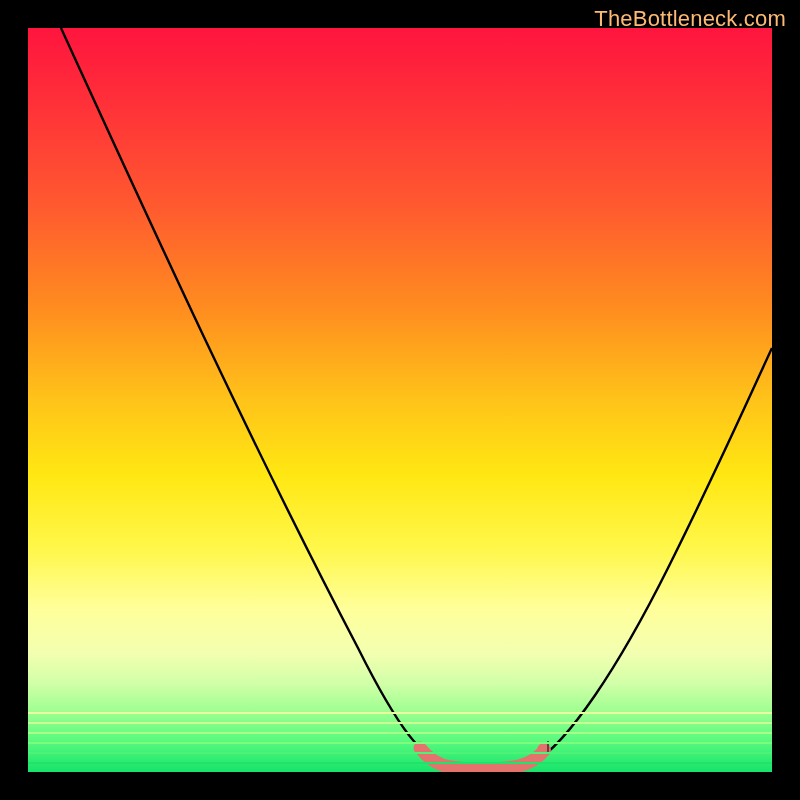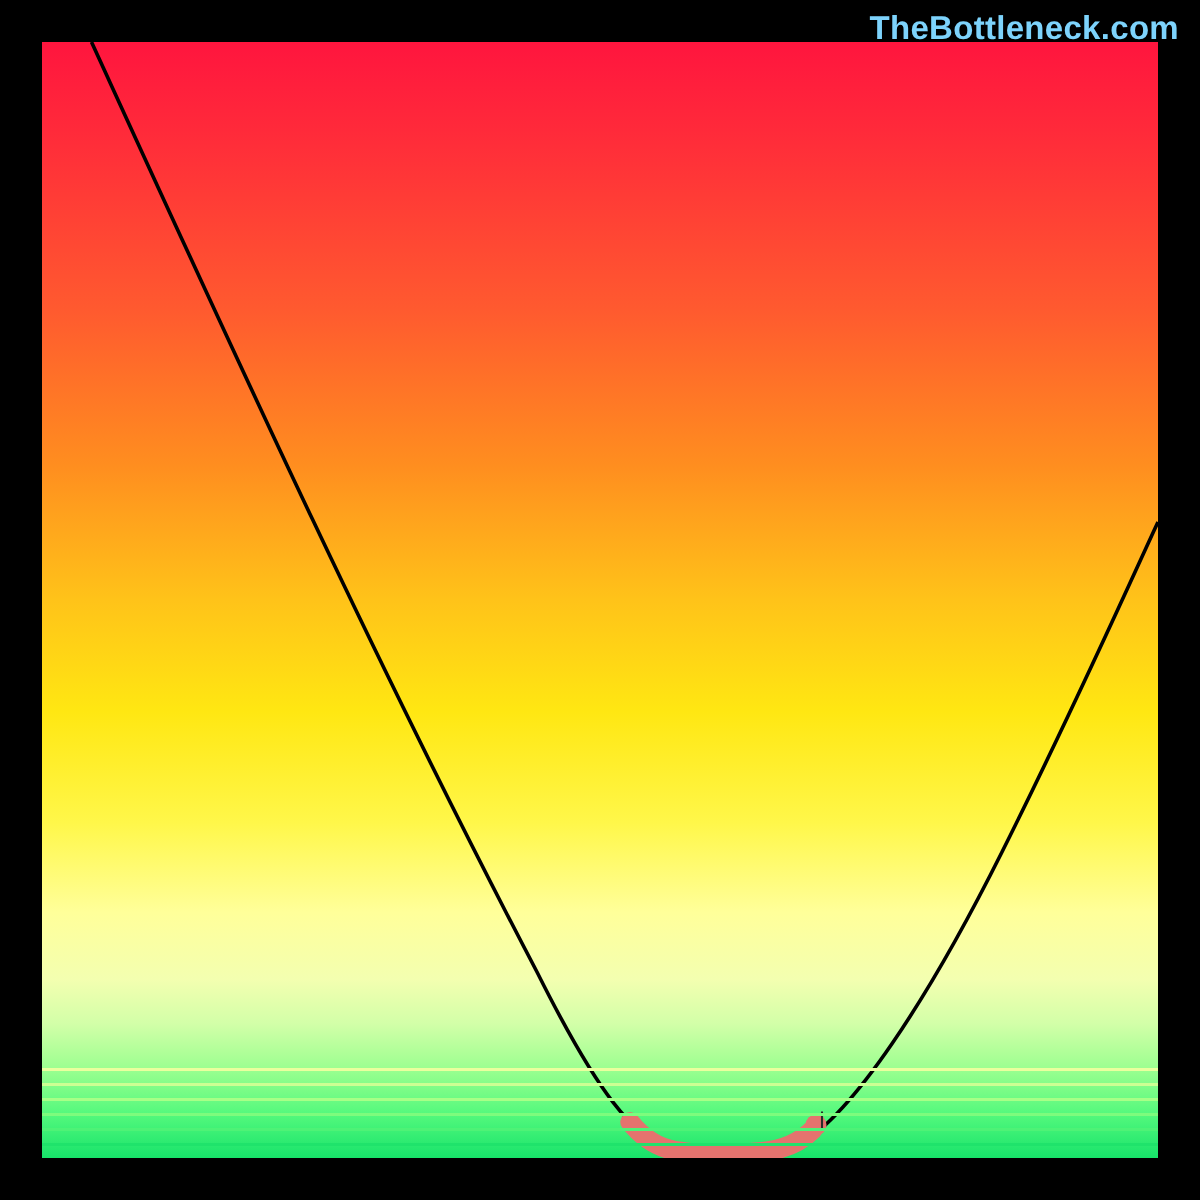--- a/index.html
+++ b/index.html
@@ -9,22 +9,22 @@
     width: 800px;
     height: 800px;
     background: #000;
   }
   .watermark {
     position: absolute;
     top: 6px;
     right: 14px;
     font-family: Arial, Helvetica, sans-serif;
     font-size: 22px;
-    font-weight: 700;
-    color: #7dd3fc;
+    font-weight: 400;
+    color: #fdba74;
     letter-spacing: 0.2px;
   }
   .plot {
     position: absolute;
     left: 28px;
     top: 28px;
     width: 744px;
     height: 744px;
     background: linear-gradient(to bottom,
       #ff153e 0%,

